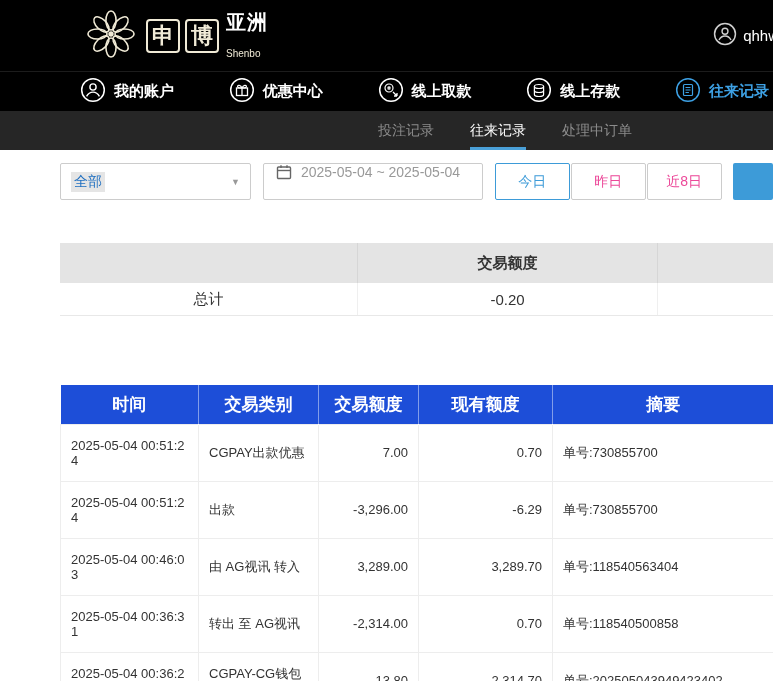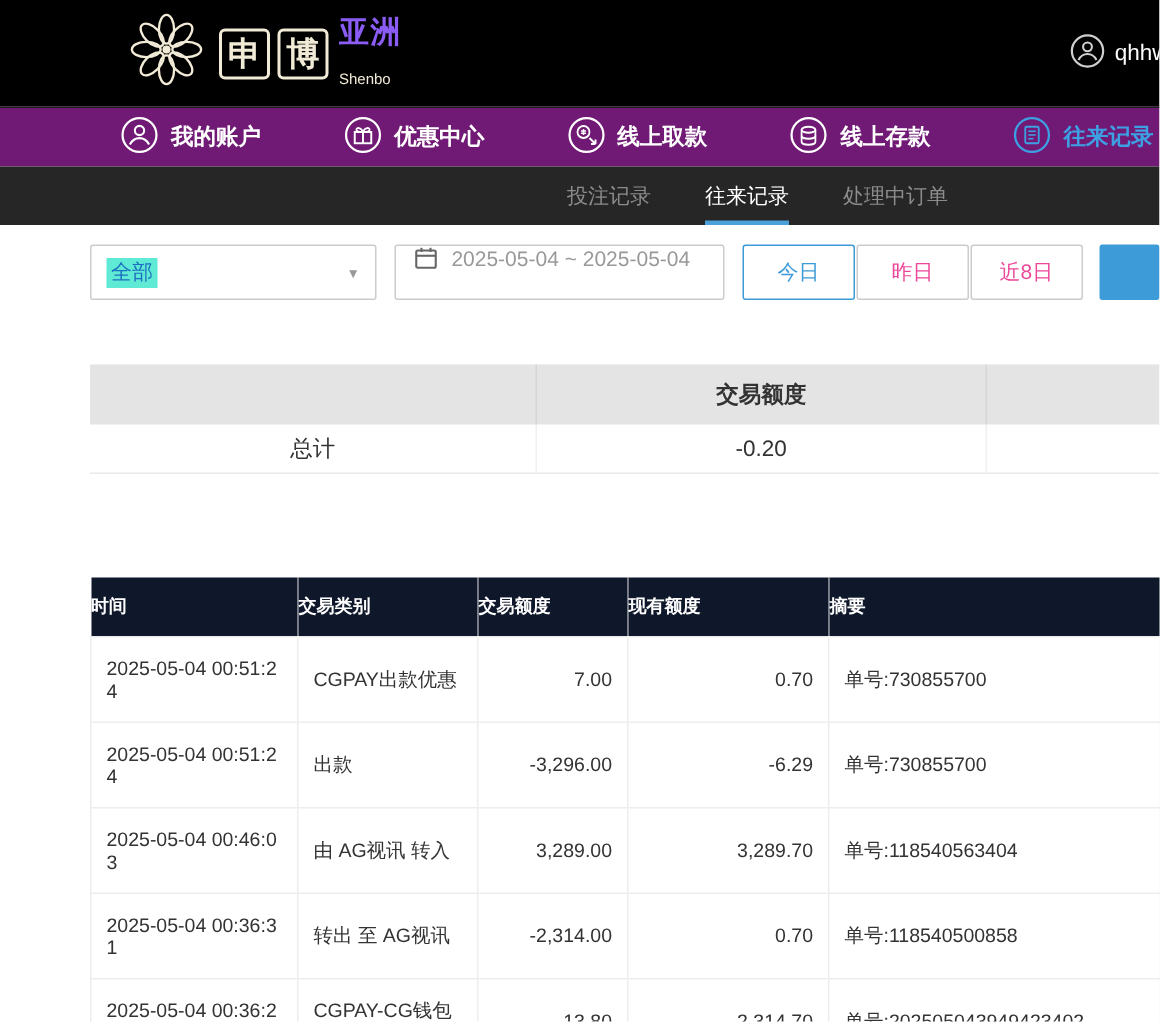--- a/index.html
+++ b/index.html
@@ -18,30 +18,30 @@
   }
   .logo-area { display: flex; align-items: center; margin-left: 84px; }
   .flower { margin-right: 8px; }
   .char-box {
     width: 34px; height: 34px; border: 2px solid #f0ead6; border-radius: 4px;
     color: #f0ead6; font-size: 22px; font-weight: bold;
     display: flex; align-items: center; justify-content: center;
     margin-right: 5px;
   }
   .region-wrap { display: flex; flex-direction: column; margin-left: 2px; }
-  .region { color: #8b5cf6; font-size: 20px; font-weight: bold; line-height: 20px; letter-spacing: 1px; }
+  .region { color: #ffffff; font-size: 20px; font-weight: bold; line-height: 20px; letter-spacing: 1px; }
   .region-sub { color: #f0ead6; font-size: 10px; line-height: 12px; margin-top: 16px; }
   .user-area {
     margin-left: auto; display: flex; align-items: center; gap: 6px;
     color: #fff; font-size: 15px; margin-right: -6px;
   }
 
   
   .navbar {
-    height: 40px; background: #701a75;
+    height: 40px; background: #000000;
     display: flex; align-items: center; justify-content: space-between;
     padding: 0 4px 0 80px;
     border-top: 1px solid #1c1c1c;
   }
   .nav-item {
     display: flex; align-items: center; gap: 8px;
     color: #fff; font-size: 15px; font-weight: bold; cursor: pointer;
     white-space: nowrap;
   }
   .nav-item.accent { color: #3da0e3; }
@@ -62,21 +62,21 @@
   
   .filter-row {
     display: flex; align-items: center;
     margin: 13px 0 0 60px; height: 37px;
   }
   .select-box {
     width: 198px; height: 37px; border: 1px solid #ccc; border-radius: 2px;
     display: flex; align-items: center; justify-content: space-between;
     padding: 0 10px; background: #fff; cursor: pointer; margin-right: 12px;
   }
-  .select-value { font-size: 14px; color: #1f6fc0; background: #5eead4; padding: 1px 3px; }
+  .select-value { font-size: 14px; color: #1f6fc0; background: #e5e5e5; padding: 1px 3px; }
   .caret { color: #999; font-size: 9px; }
   .date-box {
     width: 228px; height: 37px; border: 1px solid #ccc; border-radius: 2px;
     display: flex; gap: 9px; padding: 0 12px;
     color: #999; font-size: 14px; background: #fff; cursor: pointer; margin-right: 12px;
     white-space: nowrap;
   }
   .quick-btn {
     width: 78px; height: 37px; border: 1px solid #ccc; border-radius: 2px;
     background: #fff; color: #ec4899; font-size: 14px;
@@ -99,22 +99,22 @@
   .sum-header .c2 { font-weight: bold; color: #333; border-left-color: #d6d6d6; }
   .sum-header .c3 { border-left-color: #d6d6d6; }
   .sum-row { height: 33px; border-bottom: 1px solid #e8e8e8; display: flex; color: #333; }
 
   
   .main-table {
     margin: 69px 0 0 60px; width: 713px;
     border-collapse: collapse; font-size: 13px; table-layout: fixed;
   }
   .main-table th {
-    background: #0f172a; color: #fff; font-weight: bold;
-    height: 39px; font-size: 12px; text-align: left;
+    background: #1d4ed8; color: #fff; font-weight: bold;
+    height: 39px; font-size: 17px; text-align: center;
     border-left: 1px solid rgba(255,255,255,.45);
   }
   .main-table th:first-child { border-left: none; }
   .main-table td {
     border: 1px solid #ededed; padding: 13px 10px;
     color: #333; line-height: 15px; background: #fff;
     word-break: break-all;
   }
   .main-table td.num { text-align: right; }
 </style>

